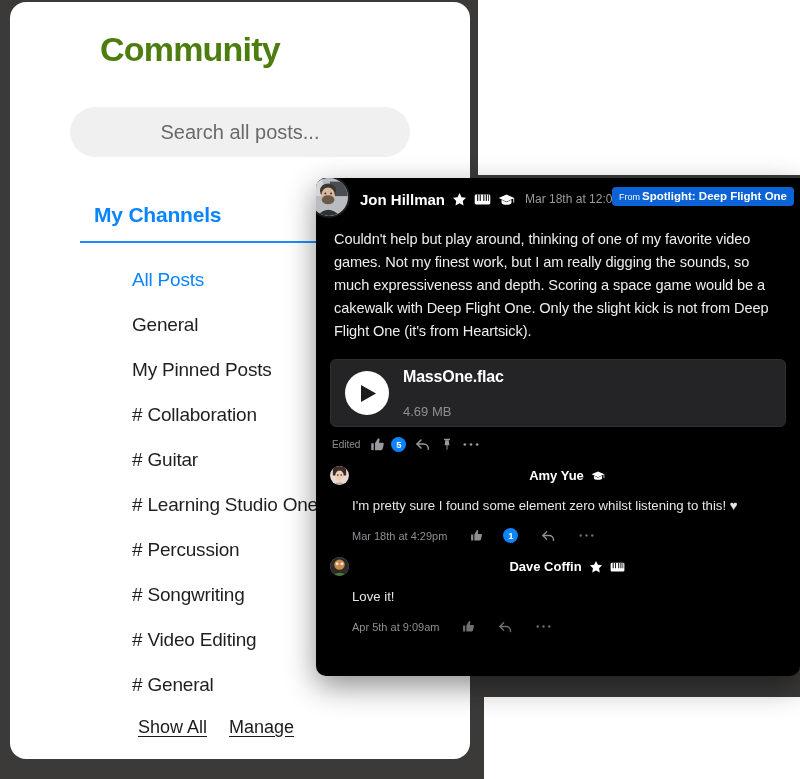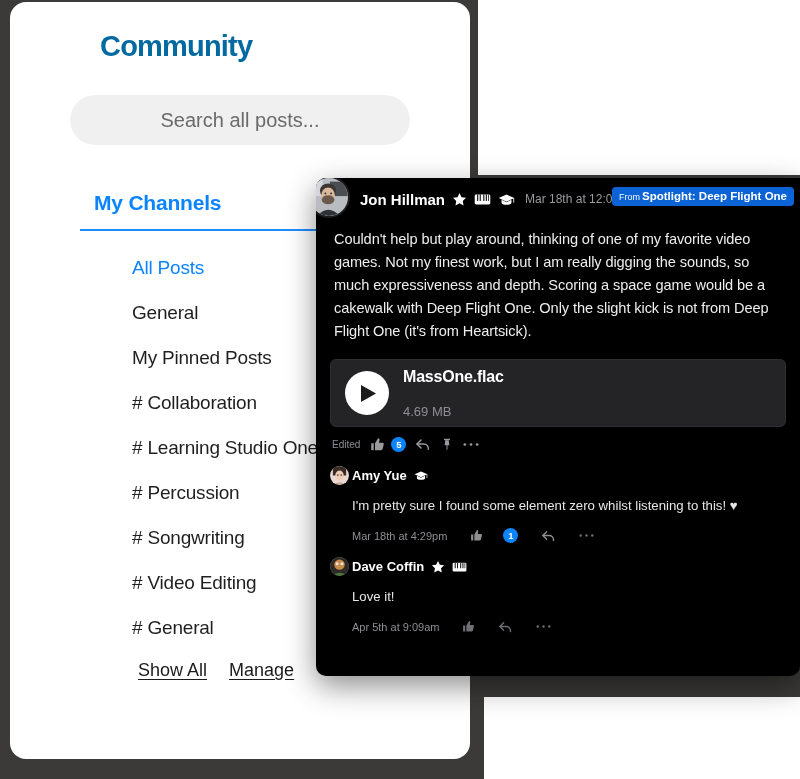--- a/index.html
+++ b/index.html
@@ -50,25 +50,25 @@
     border-radius: 16px;
     overflow: hidden;
   }
 
   #sidebar-inner {
     padding: 20px 32px 0 32px;
     height: 100%;
   }
 
   #community-title {
-    font-size: 29px;
+    font-size: 34px;
     font-weight: 700;
-    color: #0369a1;
+    color: #4d7c0f;
     letter-spacing: -0.8px;
-    margin: 8px 0 8px 58px;
+    margin: 8px 0 14px 58px;
   }
 
   #search-box {
     margin: 24px 28px 0 28px;
     height: 50px;
     border-radius: 25px;
     background: #f0f0f0;
     border: none;
     outline: none;
     width: calc(100% - 56px);
@@ -291,20 +291,21 @@
     width: 19px;
     height: 19px;
     border-radius: 50%;
     overflow: hidden;
     background: #6d6d72;
   }
   .comment-head {
     display: flex;
     align-items: center;
     height: 19px;
+    justify-content: center;
   }
   .comment-author {
     font-size: 13px;
     font-weight: 700;
     color: #ffffff;
   }
   .comment-text {
     font-size: 13.2px;
     color: #e6e6e6;
     margin-top: 11px;
@@ -338,20 +339,21 @@
       <input id="search-box" type="text" placeholder="Search all posts..." style="">
 
       <div id="my-channels-header">My Channels</div>
       <div id="channels-divider"></div>
 
       <ul id="channel-list">
         <li class="channel-item active">All Posts</li>
         <li class="channel-item">General</li>
         <li class="channel-item">My Pinned Posts</li>
         <li class="channel-item"># Collaboration</li>
+        <li class="channel-item"># Guitar</li>
         <li class="channel-item"># Learning Studio One</li>
         <li class="channel-item"># Percussion</li>
         <li class="channel-item"># Songwriting</li>
         <li class="channel-item"># Video Editing</li>
         <li class="channel-item"># General</li>
       </ul>
 
       <div id="sidebar-footer">
         <span class="footer-link">Show All</span>
         <span class="footer-link">Manage</span>

